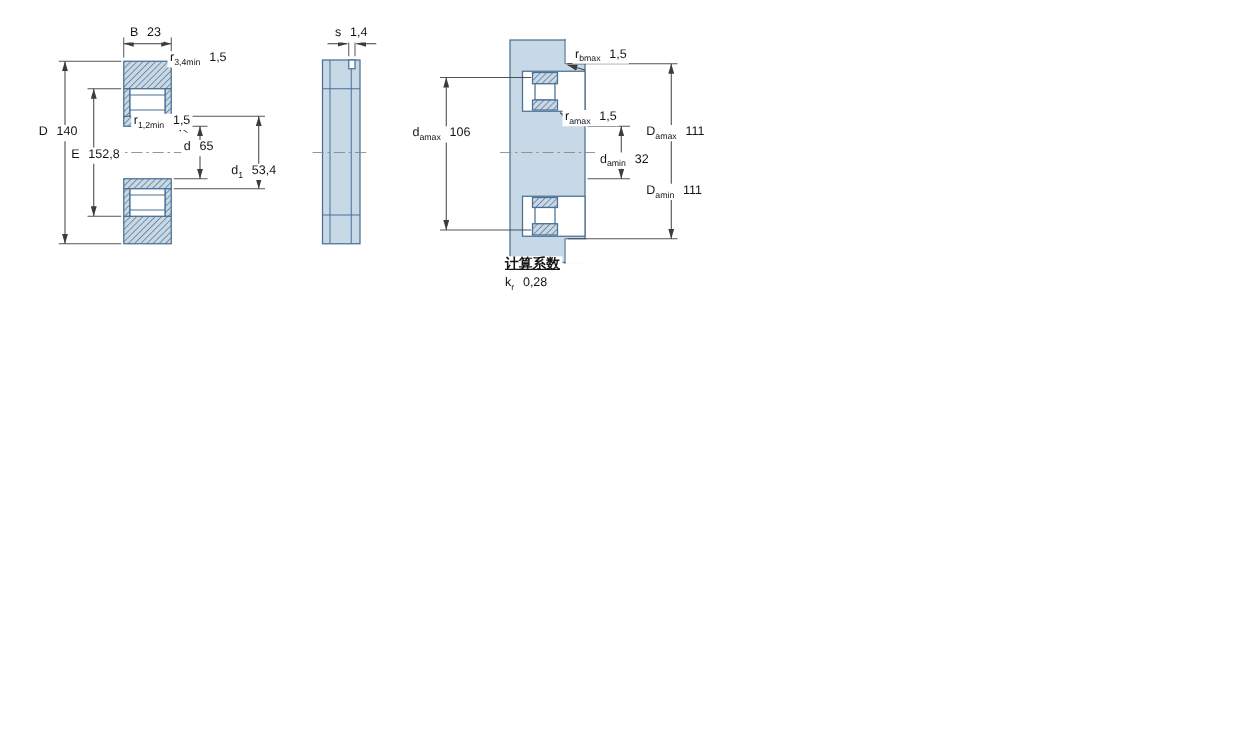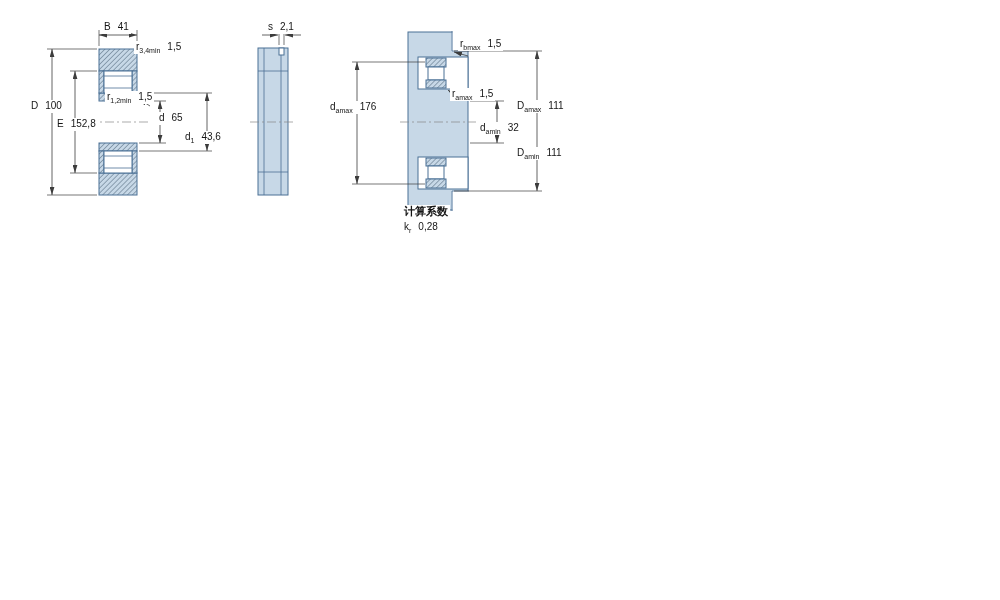--- a/index.html
+++ b/index.html
@@ -16,21 +16,21 @@
   .pf{fill:var(--part-fill);stroke:var(--part-stroke);stroke-width:1;}
   .ph{fill:url(#hatch);stroke:var(--part-stroke);stroke-width:1;}
   .pw{fill:#ffffff;stroke:var(--part-stroke);stroke-width:1;}
   .pl{stroke:var(--part-stroke);stroke-width:0.8;}
   .dim{stroke:var(--dim-color);stroke-width:0.8;fill:none;}
   .ext{stroke:var(--dim-color);stroke-width:0.7;}
   .cl{stroke:#888;stroke-width:0.7;stroke-dasharray:9 3 2 3;}
   .dim-label{position:absolute;font-size:10px;color:var(--text-color);background:#ffffff;padding:0 2px;white-space:nowrap;line-height:12px;}
   .dim-label sub{font-size:7px;line-height:1;}
   .dim-label .val{margin-left:7px;}
-  .heading{font-weight:bold;font-size:11px;}
+  .heading{font-weight:bold;font-size:11px;text-decoration:underline;}
 </style>
 </head>
 <body>
 
 <div id="stage">
 
   <svg width="1000" height="600" viewBox="0 0 1000 600">
     <defs>
       <pattern id="hatch" patternUnits="userSpaceOnUse" width="3.5" height="3.5" patternTransform="rotate(45)">
         <rect width="3.5" height="3.5" fill="var(--part-fill)"></rect>
@@ -157,39 +157,39 @@
     </g>
 
     <g>
       <line class="dim" x1="468" y1="56" x2="454" y2="52" marker-end="url(#arr)"></line>
     </g>
     <g>
       <line class="dim" x1="458" y1="98" x2="448" y2="90" marker-end="url(#arr)"></line>
     </g>
   </svg>
 
-  <div class="dim-label" style="left:102px;top:21px"><span>B</span><sub></sub><span class="val">41</span></div>
+  <div class="dim-label" style="left:102px;top:21px"><span>B</span><sub></sub><span class="val">23</span></div>
 
   <div class="dim-label" style="left:134px;top:41px"><span>r</span><sub>3,4min</sub><span class="val">1,5</span></div>
 
-  <div class="dim-label" style="left:29px;top:100px"><span>D</span><sub></sub><span class="val">100</span></div>
+  <div class="dim-label" style="left:29px;top:100px"><span>D</span><sub></sub><span class="val">140</span></div>
 
   <div class="dim-label" style="left:55px;top:118px"><span>E</span><sub></sub><span class="val">152,8</span></div>
 
   <div class="dim-label" style="left:105px;top:91px"><span>r</span><sub>1,2min</sub><span class="val">1,5</span></div>
 
-  <div class="dim-label" style="left:157px;top:112px"><span>d</span><sub></sub><span class="val">65</span></div>
-
-  <div class="dim-label" style="left:183px;top:131px"><span>d</span><sub>1</sub><span class="val">43,6</span></div>
-
-  <div class="dim-label" style="left:266px;top:21px"><span>s</span><sub></sub><span class="val">2,1</span></div>
+  <div class="dim-label" style="left:145px;top:112px"><span>d</span><sub></sub><span class="val">65</span></div>
+
+  <div class="dim-label" style="left:183px;top:131px"><span>d</span><sub>1</sub><span class="val">53,4</span></div>
+
+  <div class="dim-label" style="left:266px;top:21px"><span>s</span><sub></sub><span class="val">1,4</span></div>
 
   <div class="dim-label" style="left:458px;top:38px"><span>r</span><sub>bmax</sub><span class="val">1,5</span></div>
 
-  <div class="dim-label" style="left:328px;top:101px"><span>d</span><sub>amax</sub><span class="val">176</span></div>
+  <div class="dim-label" style="left:328px;top:101px"><span>d</span><sub>amax</sub><span class="val">106</span></div>
 
   <div class="dim-label" style="left:450px;top:88px"><span>r</span><sub>amax</sub><span class="val">1,5</span></div>
 
   <div class="dim-label" style="left:515px;top:100px"><span>D</span><sub>amax</sub><span class="val">111</span></div>
 
   <div class="dim-label" style="left:478px;top:122px"><span>d</span><sub>amin</sub><span class="val">32</span></div>
 
   <div class="dim-label" style="left:515px;top:147px"><span>D</span><sub>amin</sub><span class="val">111</span></div>
 
   <div class="dim-label heading" style="left:402px;top:205px"><span>计算系数</span></div>

